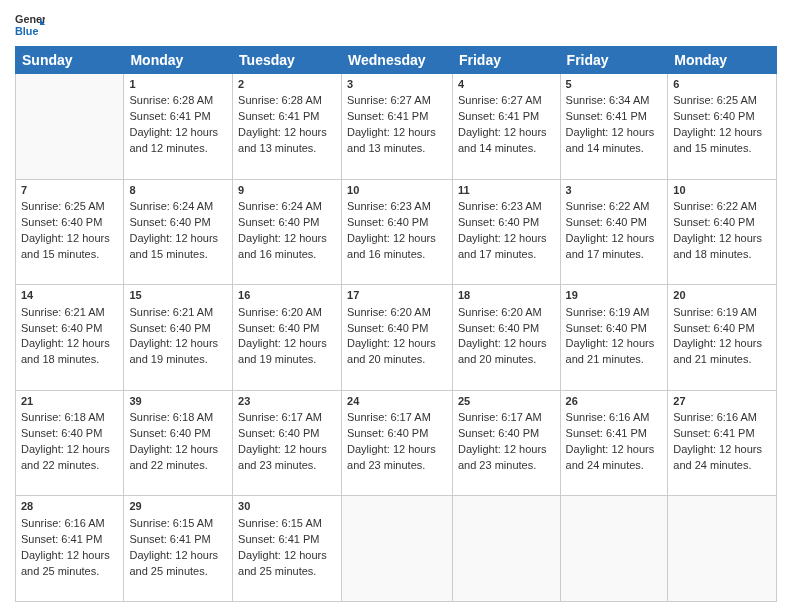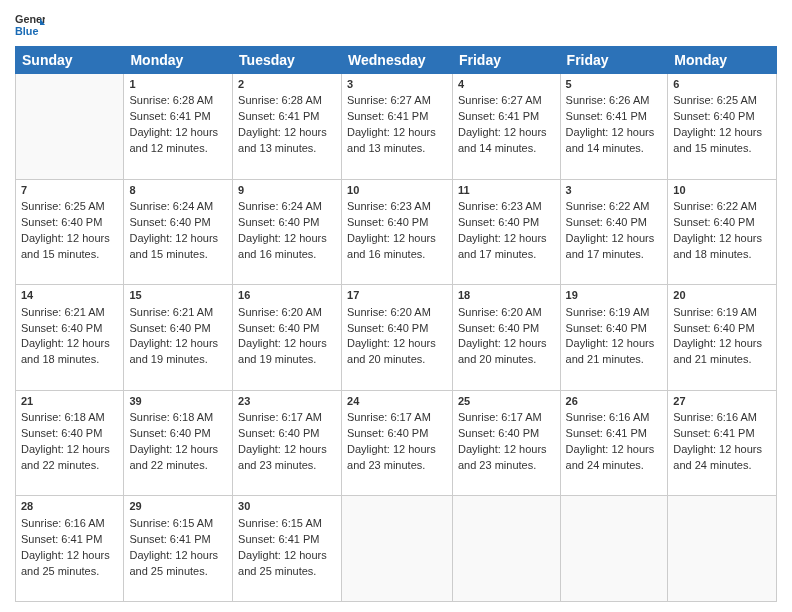--- a/index.html
+++ b/index.html
@@ -141,21 +141,21 @@
           </td>
           <td>
             <span class="day-number">4</span>
             <div class="day-info" style="white-space: pre-line;">Sunrise: 6:27 AM
 Sunset: 6:41 PM
 Daylight: 12 hours
 and 14 minutes.</div>
           </td>
           <td>
             <span class="day-number">5</span>
-            <div class="day-info" style="white-space: pre-line;">Sunrise: 6:26 AM
+            <div class="day-info" style="white-space: pre-line;">Sunrise: 6:34 AM
 Sunset: 6:41 PM
 Daylight: 12 hours
 and 14 minutes.</div>
           </td>
           <td>
             <span class="day-number">6</span>
             <div class="day-info" style="white-space: pre-line;">Sunrise: 6:25 AM
 Sunset: 6:40 PM
 Daylight: 12 hours
 and 15 minutes.</div>

